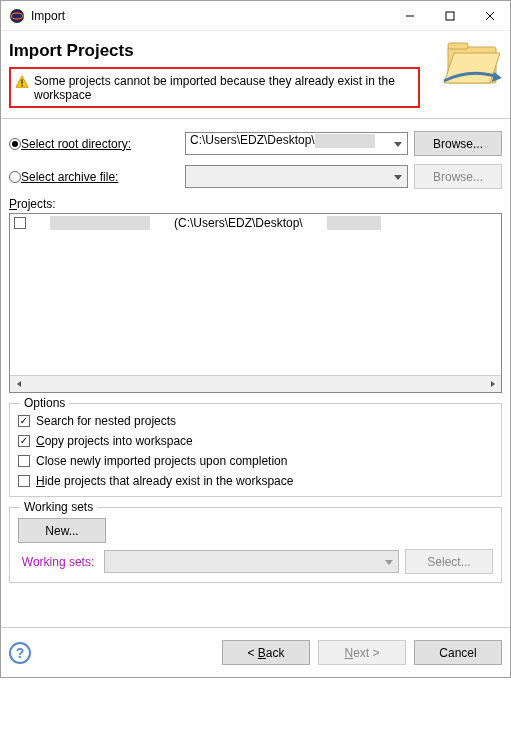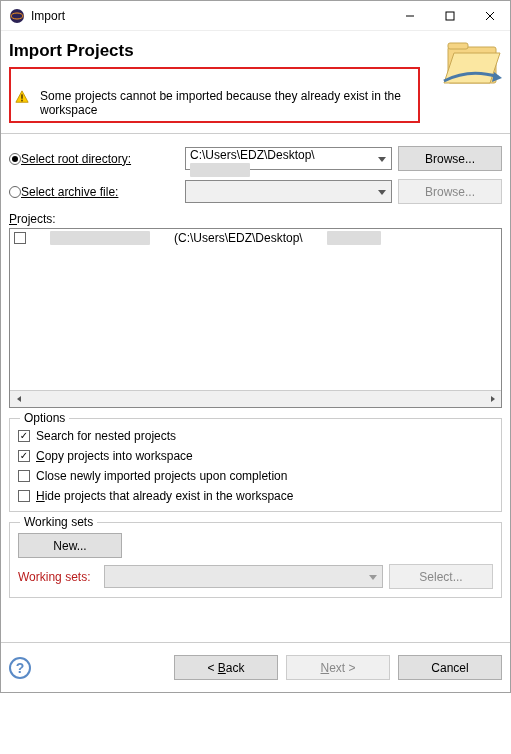--- a/index.html
+++ b/index.html
@@ -4,51 +4,51 @@
 <style>
 * { box-sizing: border-box; font-family: "Segoe UI", Tahoma, sans-serif; font-size: 12px; }
 body { margin: 0; background: #fff; width: 511px; }
 .window { border: 1px solid #a0a0a0; width: 511px; background: #fff; }
 .titlebar { display: flex; align-items: center; height: 30px; padding: 0 0 0 8px; border-bottom: 1px solid #eee; }
 .titlebar .eclipse-icon { width: 16px; height: 16px; margin-right: 6px; }
 .titlebar .title { flex: 1; }
 .titlebar .wbtn { width: 40px; height: 30px; display: flex; align-items: center; justify-content: center; }
 .header { position: relative; padding: 10px 90px 6px 8px; background: #fff; }
 .header h1 { margin: 0 0 6px 0; font-size: 17px; font-weight: bold; }
-.warnbox { border: 2px solid #e02020; padding: 20px 4px 4px 4px; display: flex; align-items: flex-start; gap: 11px; }
+.warnbox { border: 2px solid #e02020; padding: 5px 4px 4px 4px; display: flex; align-items: flex-start; gap: 5px; }
 .warn-icon { width: 14px; height: 14px; flex-shrink: 0; margin-top: 1px; }
 .header-banner { position: absolute; right: 6px; top: 2px; width: 64px; height: 58px; }
 .rule { border-top: 1px solid #ccc; margin: 4px 0; }
 .body { padding: 8px 8px 4px 8px; }
 .formrow { display: flex; align-items: center; margin-bottom: 8px; gap: 6px; }
 .formrow .labelcol { width: 170px; display: flex; align-items: center; gap: 0; text-decoration: underline; }
 .radio { width: 12px; height: 12px; border: 1px solid #666; border-radius: 50%; display: inline-flex; align-items: center; justify-content: center; background: #fff; }
 .radio.checked::after { content: ""; width: 6px; height: 6px; background: #000; border-radius: 50%; }
 .underline-letter { text-decoration: underline; }
 .textinput { flex: 1; height: 23px; border: 1px solid #888; background: #fff; padding: 0 18px 0 4px; position: relative; }
 .combo { position: relative; }
 .combo::after { content: ""; position: absolute; right: 5px; top: 9px; width: 0; height: 0; border-left: 4px solid transparent; border-right: 4px solid transparent; border-top: 5px solid #555; }
-.btn { width: 104px; height: 25px; border: 1px solid #adadad; background: #e1e1e1; display: inline-flex; align-items: center; justify-content: center; }
+.btn { width: 88px; height: 25px; border: 1px solid #adadad; background: #e1e1e1; display: inline-flex; align-items: center; justify-content: center; }
 .btn.disabled { color: #888; background: #f0f0f0; border-color: #ccc; }
 .label-plain { margin: 4px 0 2px 0; }
 .listpanel { border: 1px solid #888; height: 180px; overflow: hidden; position: relative; background: #fff; }
 .listrow { display: flex; align-items: center; padding: 2px 4px; gap: 24px; }
 .checkbox { width: 12px; height: 12px; border: 1px solid #666; display: inline-flex; align-items: center; justify-content: center; background: #fff; }
 .checkbox.checked::after { content: "\2713"; font-size: 10px; line-height: 10px; }
 .gray-blur { background: #dcdcdc; color: transparent; border-radius: 1px; }
 .sidebtns { display: flex; flex-direction: column; gap: 6px; }
 .proj-area { display: flex; gap: 8px; }
 .proj-area .listpanel { flex: 1; }
 .hscroll { position: absolute; left: 0; right: 0; bottom: 0; height: 17px; border-top: 1px solid #ccc; background: #f0f0f0; display: flex; justify-content: space-between; align-items: center; }
 .hscroll .arrow { width: 17px; height: 17px; display: flex; align-items: center; justify-content: center; }
-.group { border: 1px solid #ccc; margin-top: 10px; padding: 10px 8px 8px 8px; position: relative; }
+.group { border: 1px solid #ccc; margin-top: 10px; padding: 10px 8px 8px 8px; position: relative; text-align: center; }
 .group .legend { position: absolute; top: -8px; left: 10px; background: #fff; padding: 0 4px; }
 .checkrow { display: flex; align-items: center; gap: 6px; margin-bottom: 6px; }
 .ws-row { display: flex; align-items: center; gap: 6px; }
-.ws-row .ws-label { color: #b91c1c; width: 80px; }
+.ws-row .ws-label { color: #a21caf; width: 80px; }
 .ws-select { flex: 1; height: 23px; border: 1px solid #bbb; background: #e8e8e8; position: relative; }
 .ws-select::after { content: ""; position: absolute; right: 5px; top: 9px; width: 0; height: 0; border-left: 4px solid transparent; border-right: 4px solid transparent; border-top: 5px solid #999; }
 .footer { border-top: 1px solid #ccc; padding: 12px 8px; display: flex; align-items: center; gap: 8px; }
 .footer .spacer { flex: 1; }
 .help-icon { width: 22px; height: 22px; border: 2px solid #5a8ac6; border-radius: 50%; color: #5a8ac6; display: flex; align-items: center; justify-content: center; font-weight: bold; font-size: 14px; }
 .highlight-btn { border: 2px solid #e02020; padding: 2px; display: inline-block; }
 .wide { width: 90px; }
 </style>
 </head>
 <body>

